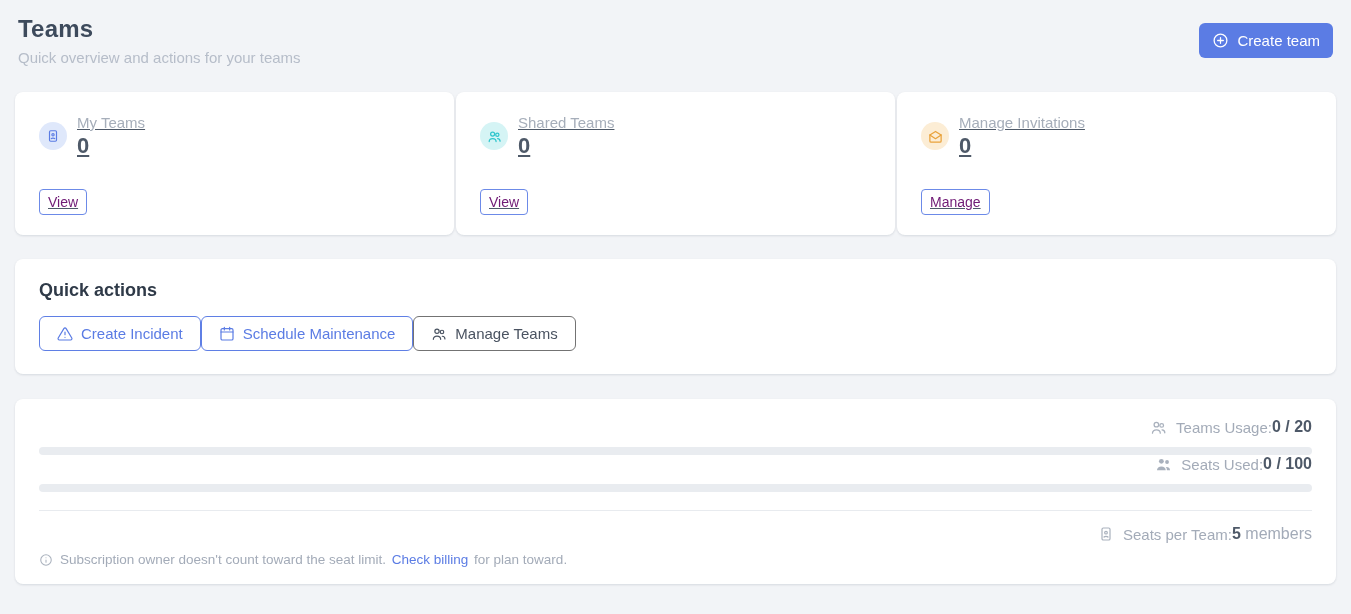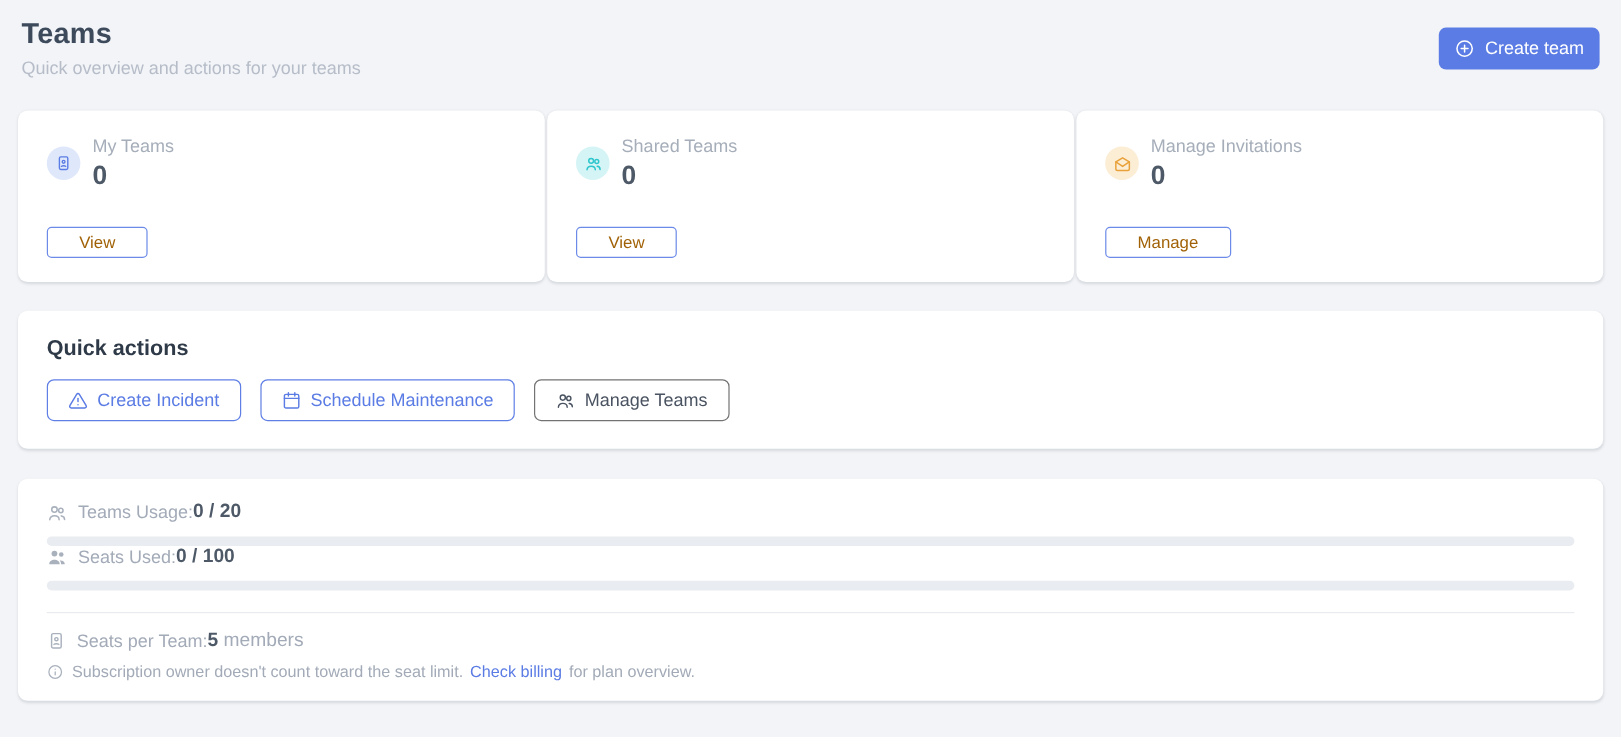--- a/index.html
+++ b/index.html
@@ -19,54 +19,54 @@
   .page-subtitle { font-size: 15px; color: #b6bdc9; }
   .btn-primary {
     display: inline-flex; align-items: center; gap: 8px;
     background: #5b7ce4; color: #fff; border: none; border-radius: 6px;
     height: 35px; padding: 0 13px; font-size: 15px; cursor: pointer; margin-top: 10px;
     font-family: inherit;
   }
   .btn-primary svg { display: block; }
 
   
-  .stats-row { display: grid; grid-template-columns: repeat(3, 1fr); gap: 2px; margin-top: 26px; }
+  .stats-row { display: grid; grid-template-columns: repeat(3, 1fr); gap: 2px; margin-top: 26px; text-decoration: underline; }
   .card {
     background: #fff; border-radius: 8px;
     box-shadow: 0 1px 3px rgba(20,30,50,.07), 0 1px 2px rgba(20,30,50,.05);
   }
   .stat-card { height: 143px; padding: 22px 24px 20px; display: flex; flex-direction: column; justify-content: space-between; }
   .stat-head { display: flex; align-items: center; gap: 10px; }
   .stat-badge { width: 28px; height: 28px; border-radius: 50%; display: flex; align-items: center; justify-content: center; flex: 0 0 28px; }
   .stat-badge.blue   { background: #dfe8fb; color: #5b7ce4; }
   .stat-badge.teal   { background: #d5f4f5; color: #2ec6cd; }
   .stat-badge.orange { background: #fcedd5; color: #e9a23b; }
   .stat-texts { display: flex; flex-direction: column; }
   .stat-label { font-size: 15px; color: #a6aeba; margin-bottom: 3px; }
   .stat-value { font-size: 22px; font-weight: 700; color: #4e5968; line-height: 1.1; }
   .btn-outline-sm {
-    align-self: flex-start; background: #fff; border: 1px solid #6c8ae8; color: #a16207;
-    border-radius: 4px; padding: 4px 26px; font-size: 14px; cursor: pointer; font-family: inherit;
+    align-self: flex-start; background: #fff; border: 1px solid #6c8ae8; color: #701a75;
+    border-radius: 4px; padding: 4px 8px; font-size: 14px; cursor: pointer; font-family: inherit;
   }
 
   
   .quick-card { margin-top: 24px; padding: 21px 24px 23px; }
   .section-title { font-size: 18px; font-weight: 700; color: #2f3a48; margin: 0 0 15px; }
-  .qa-buttons { display: flex; gap: 16px; align-items: center; }
+  .qa-buttons { display: flex; gap: 0; align-items: center; }
   .btn-outline {
     display: inline-flex; align-items: center; gap: 8px; background: #fff;
     border-radius: 6px; padding: 8px 17px; font-size: 15px; cursor: pointer; font-family: inherit;
   }
   .btn-outline.blue { border: 1px solid #5f7fe5; color: #5b7ce4; }
   .btn-outline.gray { border: 1px solid #737373; color: #4a5361; }
   .btn-outline svg { display: block; }
 
   
   .usage-card { margin-top: 25px; padding: 19px 24px 17px; }
-  .usage-row { display: flex; justify-content: flex-start; align-items: center; }
+  .usage-row { display: flex; justify-content: flex-end; align-items: center; }
   .usage-label { display: flex; align-items: center; gap: 9px; font-size: 15px; color: #a3abb8; }
   .usage-label svg { color: #a9b1bd; display: block; }
   .usage-value { font-size: 16px; font-weight: 700; color: #4e5968; }
   .progress-track { height: 8px; border-radius: 4px; background: #e9ecf0; margin-top: 11px; overflow: hidden; }
   .progress-fill { height: 100%; background: #5b7ce4; border-radius: 4px; width: 0; }
   .divider { border: none; border-top: 1px solid #e8ebef; margin: 18px 0 0; }
   .seats-row { margin-top: 14px; }
   .seats-value-suffix { font-weight: 400; color: #a3abb8; }
   .note { margin-top: 9px; display: flex; align-items: center; gap: 7px; font-size: 13.5px; color: #a3abb8; }
   .note svg { color: #a9b1bd; flex: 0 0 auto; display: block; }
@@ -249,18 +249,18 @@
       <span>
         <svg width="14" height="14" viewBox="0 0 24 24" fill="none" stroke="currentColor" stroke-width="1.8" stroke-linecap="round">
           <circle cx="12" cy="12" r="9"></circle>
             <path d="M12 16v-4"></path>
             <path d="M12 8h.01"></path>
         </svg>
       </span>
       <span>
         <span>Subscription owner doesn't count toward the seat limit.</span>
         <a href="#">Check billing</a>
-        <span>for plan overview.</span>
+        <span>for plan toward.</span>
       </span>
     </div>
 
   </div>
 </div>
 
 </body></html>

